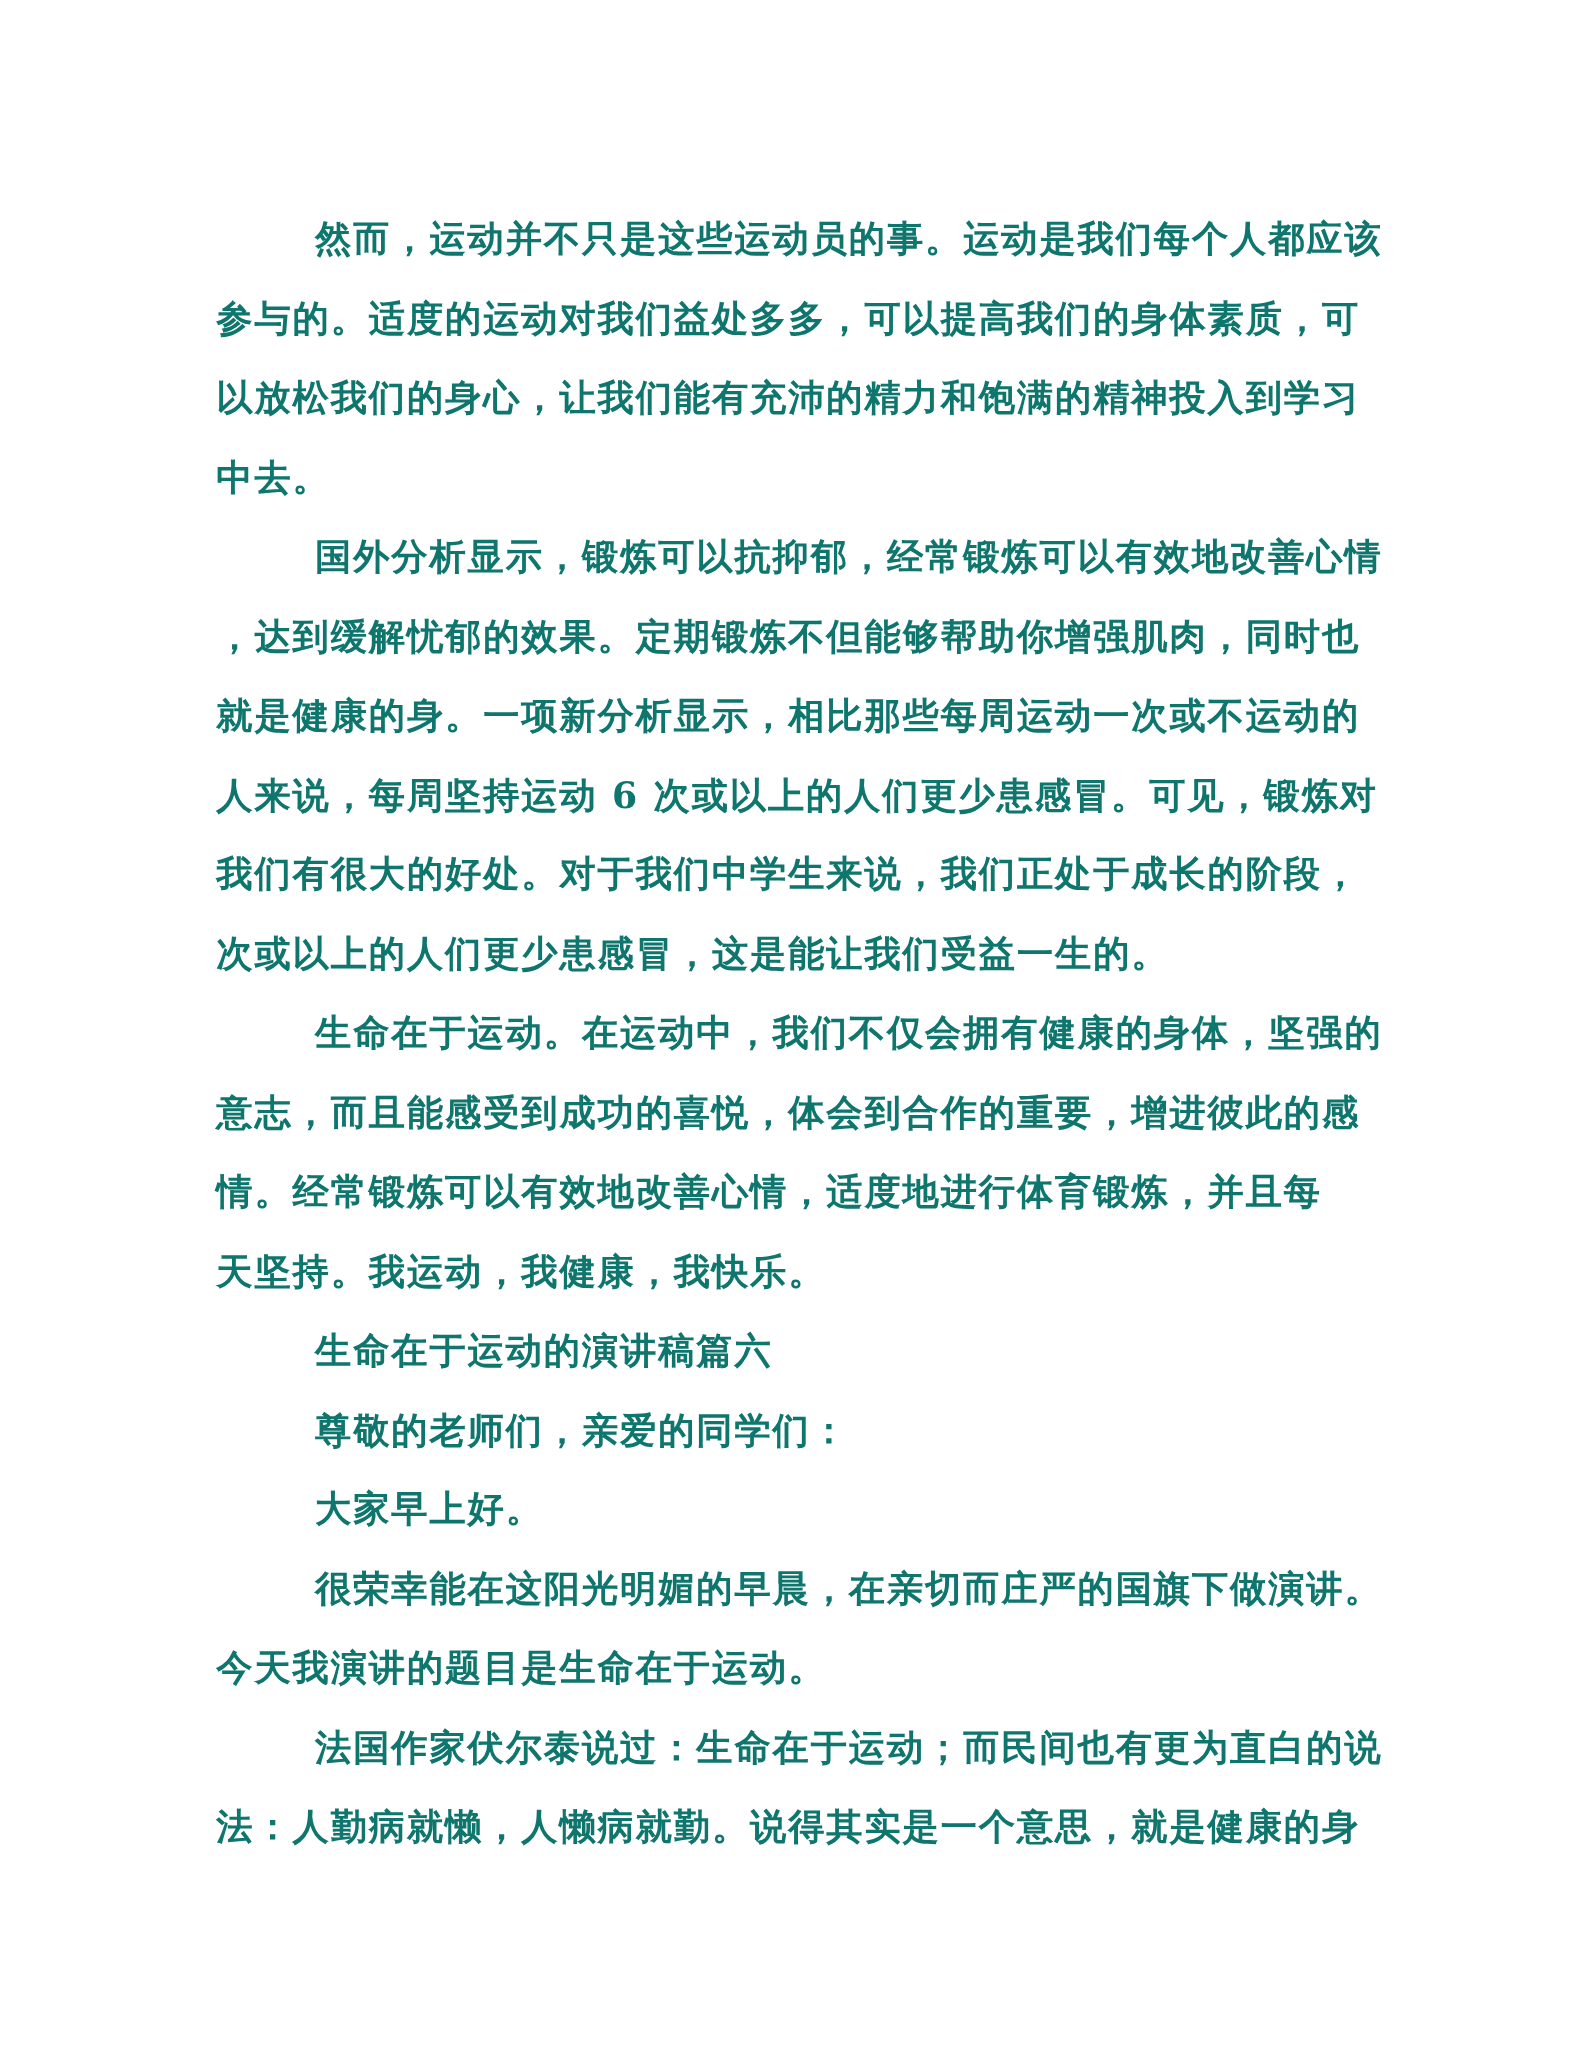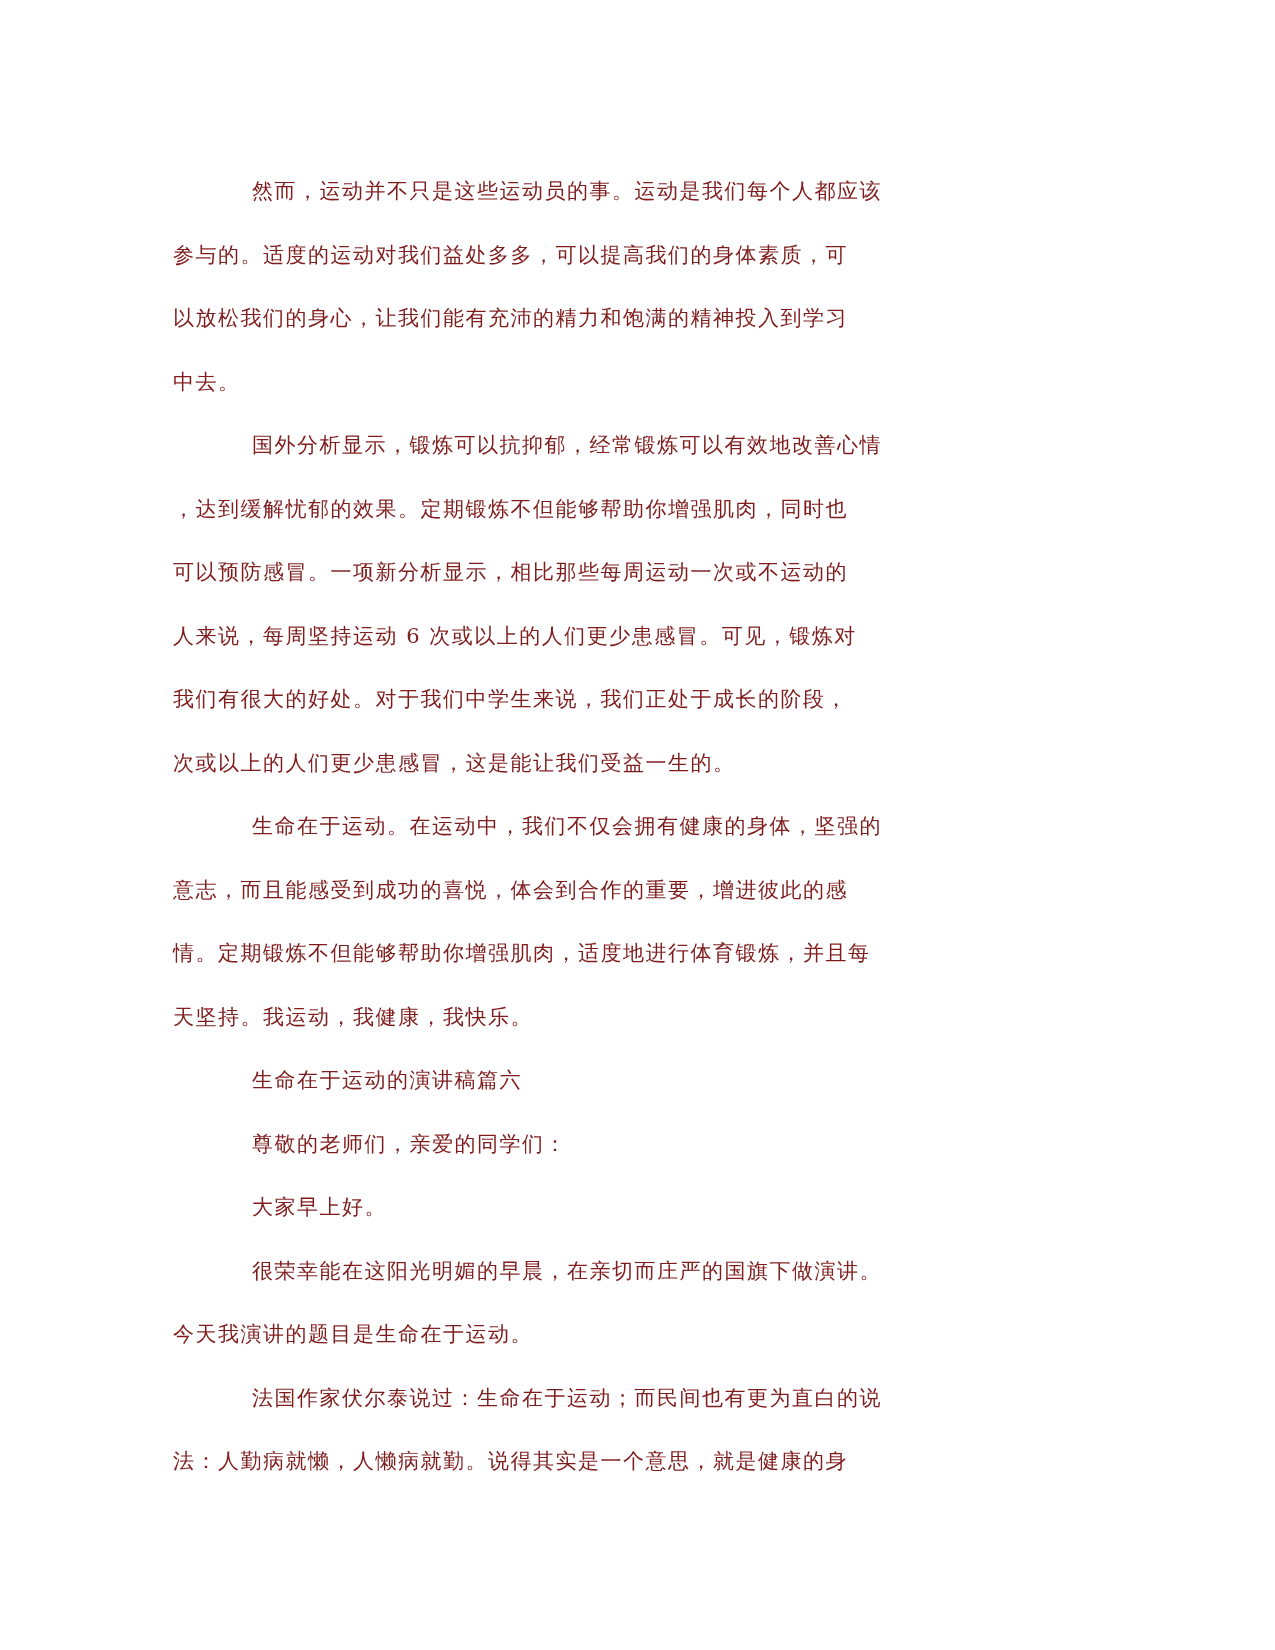--- a/index.html
+++ b/index.html
@@ -17,48 +17,48 @@
   }
   .text-block {
     position: absolute;
     left: 173px;
     top: 160px;
     width: 910px;
   }
   .line {
     height: 63.5px;
     line-height: 63.5px;
-    font-size: 21px;
+    font-size: 29px;
     letter-spacing: 1.5px;
-    color: #7f1d1d;
+    color: #0f766e;
     white-space: nowrap;
-    font-weight: 400;
+    font-weight: 700;
   }
   .indent {
     padding-left: 79px;
   }
 </style>
 </head>
 <body>
 
 <div class="doc-page">
   <div class="text-block">
     <div class="line indent">然而，运动并不只是这些运动员的事。运动是我们每个人都应该</div>
     <div class="line">参与的。适度的运动对我们益处多多，可以提高我们的身体素质，可</div>
     <div class="line">以放松我们的身心，让我们能有充沛的精力和饱满的精神投入到学习</div>
     <div class="line">中去。</div>
     <div class="line indent">国外分析显示，锻炼可以抗抑郁，经常锻炼可以有效地改善心情</div>
     <div class="line">，达到缓解忧郁的效果。定期锻炼不但能够帮助你增强肌肉，同时也</div>
-    <div class="line">可以预防感冒。一项新分析显示，相比那些每周运动一次或不运动的</div>
+    <div class="line">就是健康的身。一项新分析显示，相比那些每周运动一次或不运动的</div>
     <div class="line">人来说，每周坚持运动 6 次或以上的人们更少患感冒。可见，锻炼对</div>
     <div class="line">我们有很大的好处。对于我们中学生来说，我们正处于成长的阶段，</div>
     <div class="line">次或以上的人们更少患感冒，这是能让我们受益一生的。</div>
     <div class="line indent">生命在于运动。在运动中，我们不仅会拥有健康的身体，坚强的</div>
     <div class="line">意志，而且能感受到成功的喜悦，体会到合作的重要，增进彼此的感</div>
-    <div class="line">情。定期锻炼不但能够帮助你增强肌肉，适度地进行体育锻炼，并且每</div>
+    <div class="line">情。经常锻炼可以有效地改善心情，适度地进行体育锻炼，并且每</div>
     <div class="line">天坚持。我运动，我健康，我快乐。</div>
     <div class="line indent">生命在于运动的演讲稿篇六</div>
     <div class="line indent">尊敬的老师们，亲爱的同学们：</div>
     <div class="line indent">大家早上好。</div>
     <div class="line indent">很荣幸能在这阳光明媚的早晨，在亲切而庄严的国旗下做演讲。</div>
     <div class="line">今天我演讲的题目是生命在于运动。</div>
     <div class="line indent">法国作家伏尔泰说过：生命在于运动；而民间也有更为直白的说</div>
     <div class="line">法：人勤病就懒，人懒病就勤。说得其实是一个意思，就是健康的身</div>
   </div>
 </div>

